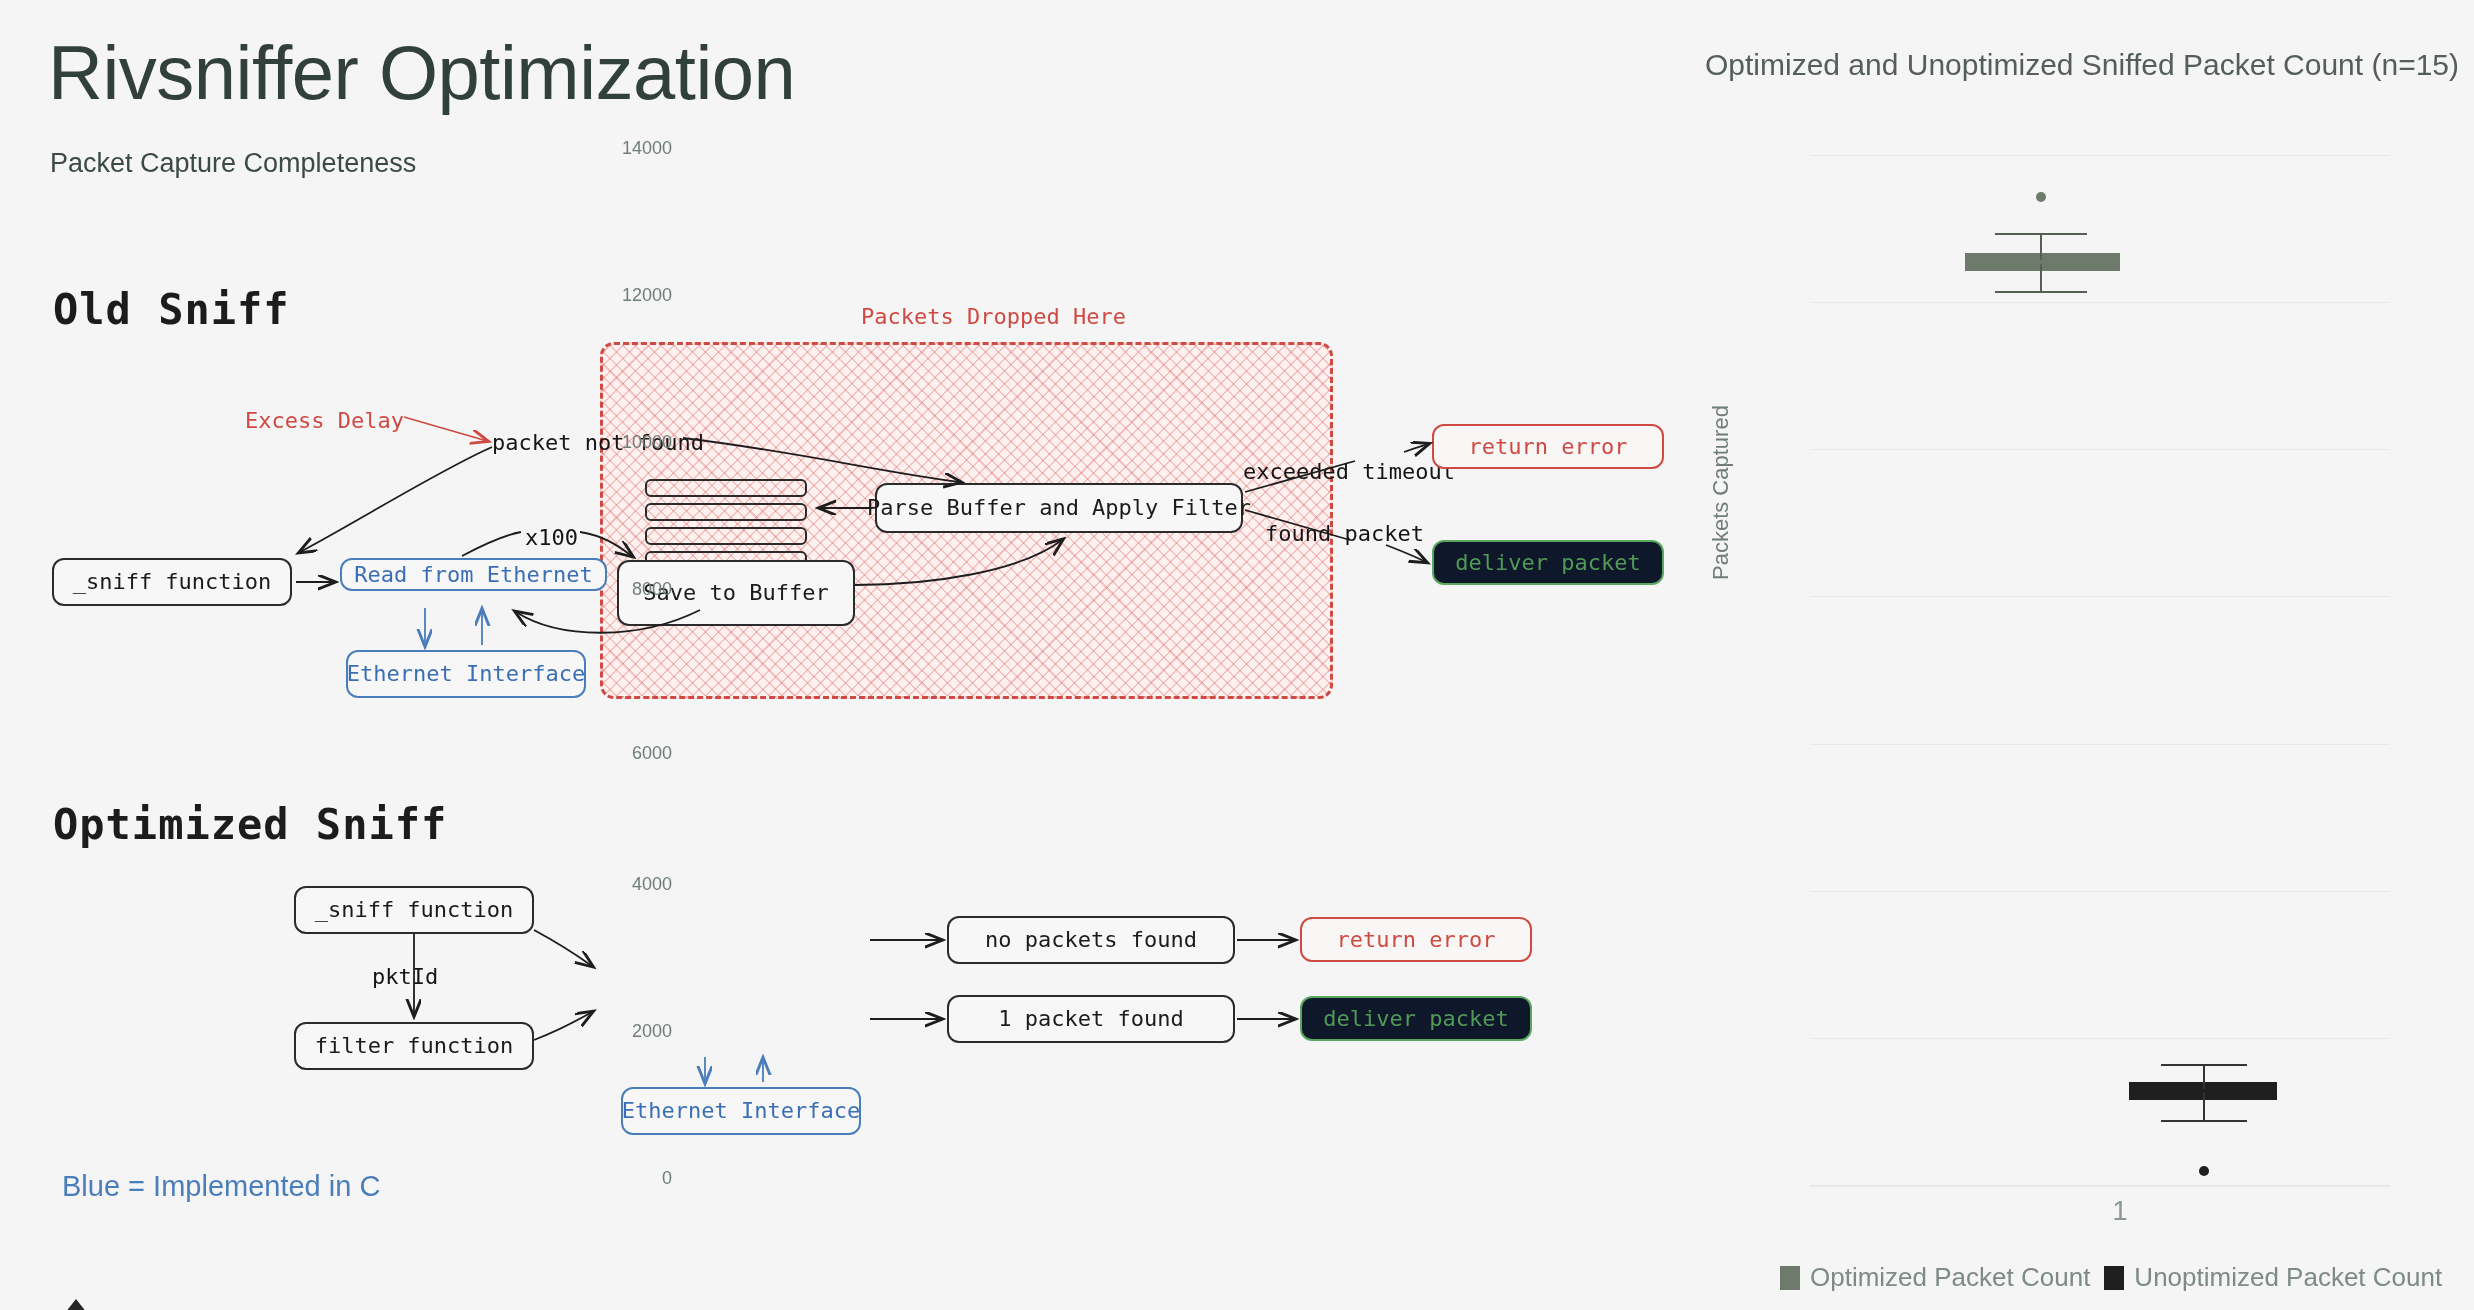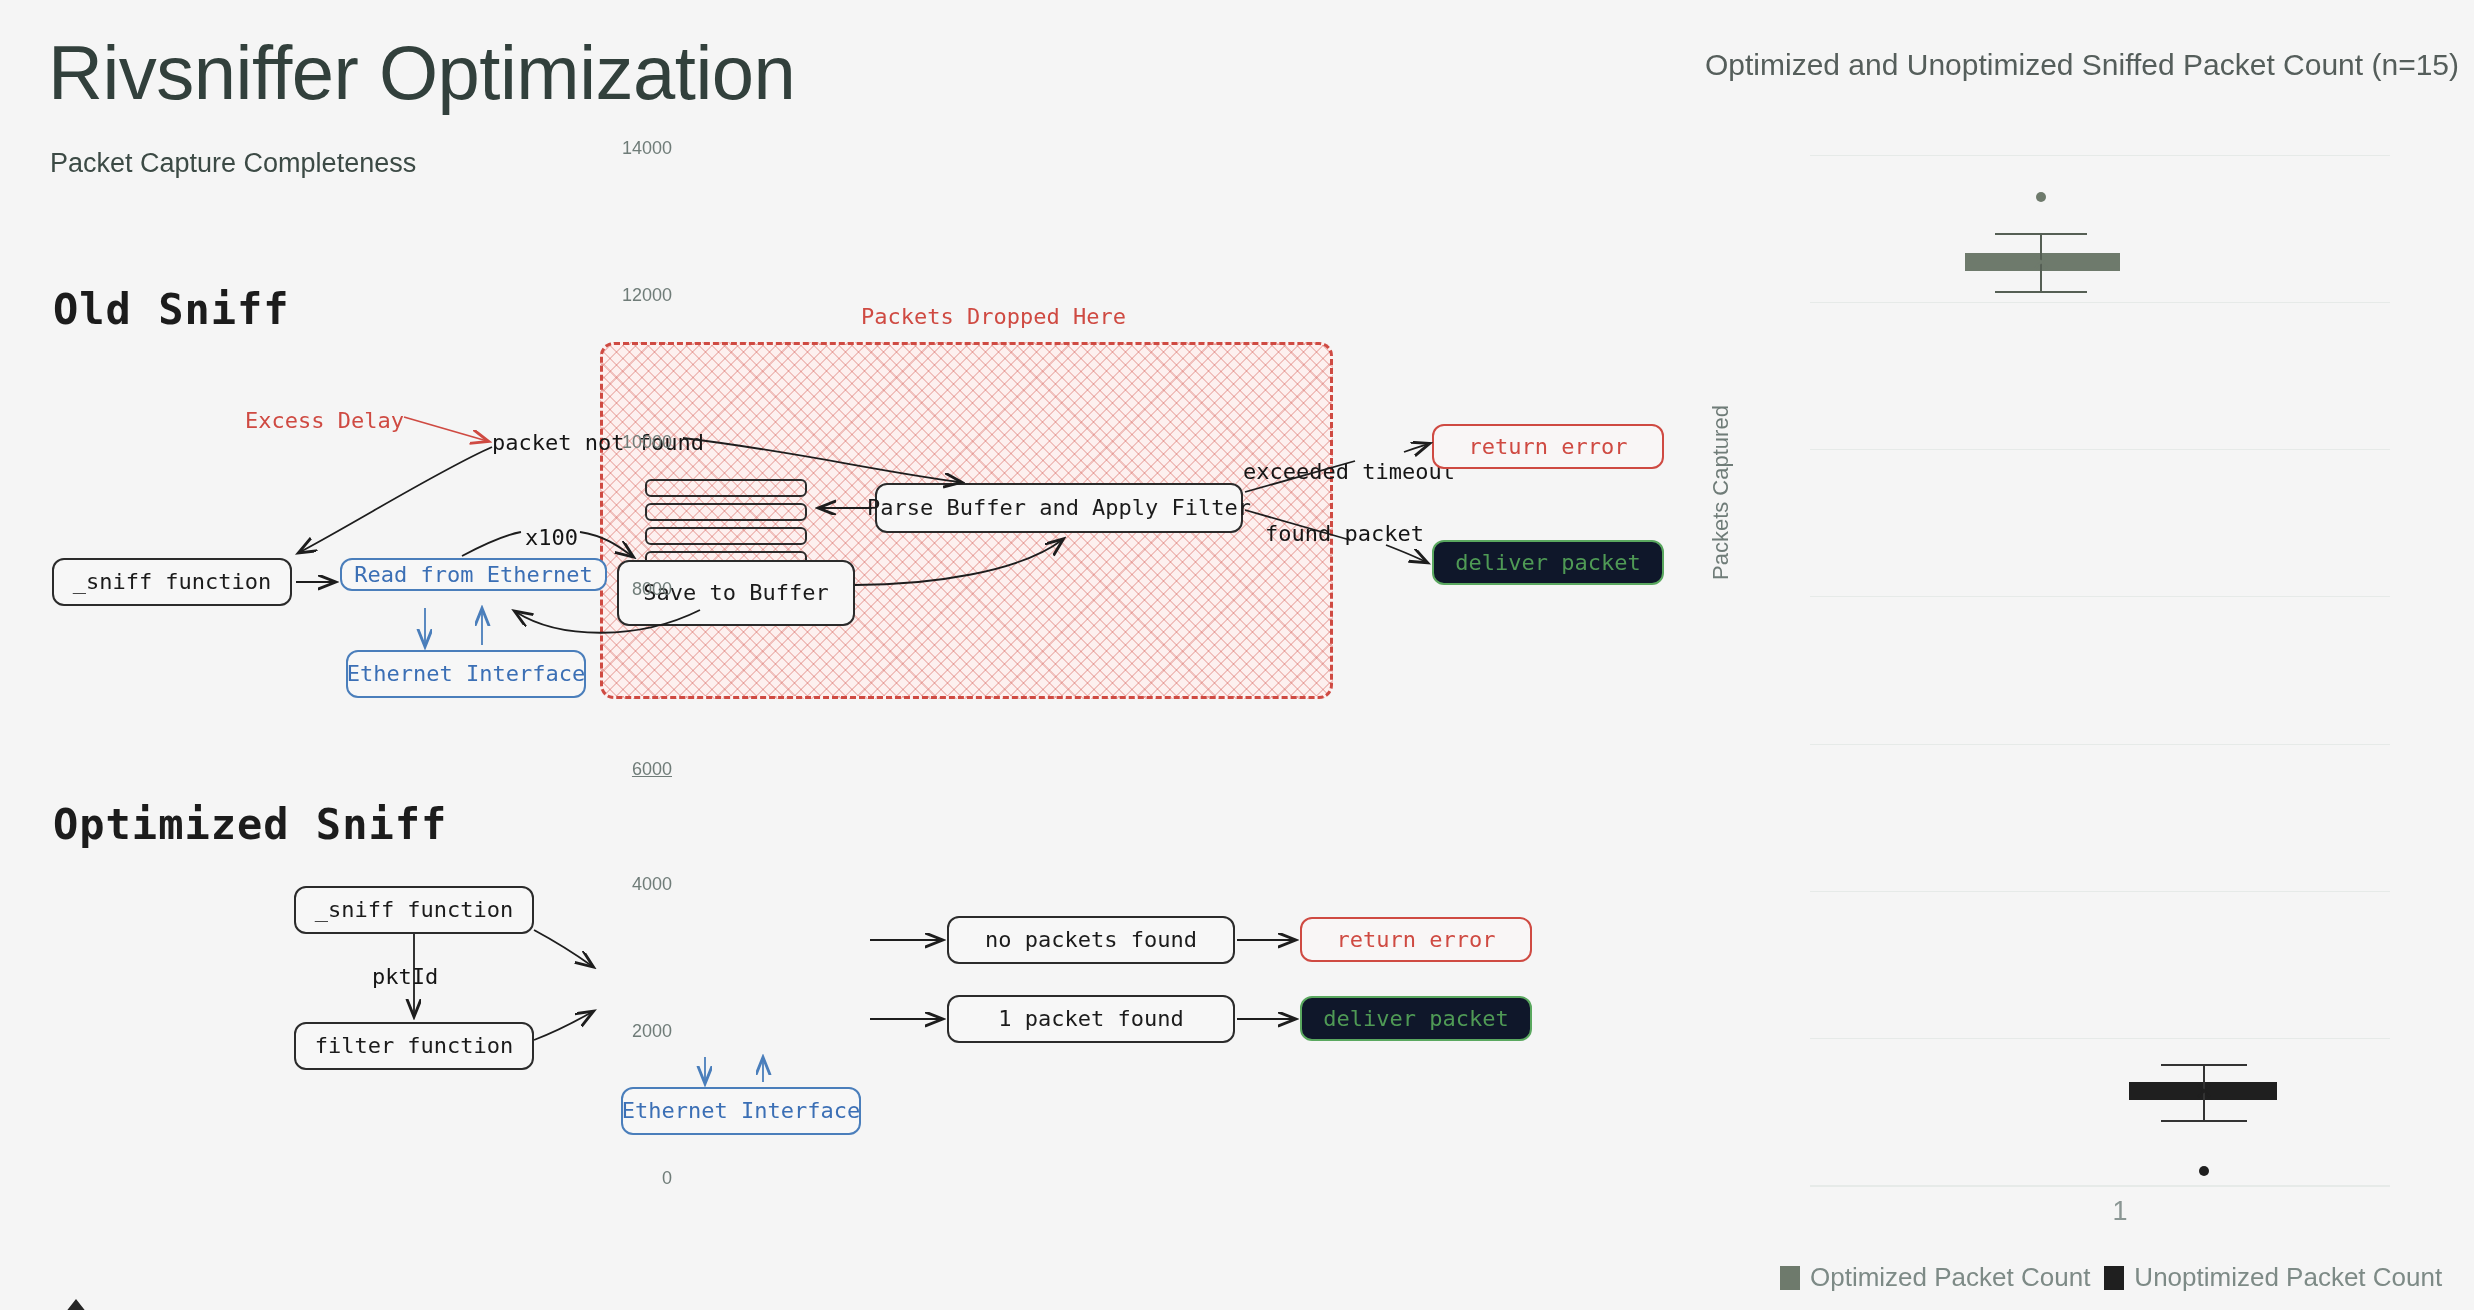--- a/index.html
+++ b/index.html
@@ -176,20 +176,21 @@
   <div class="node mono blue" style="left:621px;top:1087px;width:240px;height:48px;">Ethernet Interface</div>
 
   <div class="node mono" style="left:947px;top:916px;width:288px;height:48px;">no packets found</div>
 
   <div class="node mono" style="left:947px;top:995px;width:288px;height:48px;">1 packet found</div>
 
   <div class="node mono red" style="left:1300px;top:917px;width:232px;height:45px;">return error</div>
 
   <div class="node mono green" style="left:1300px;top:996px;width:232px;height:45px;">deliver packet</div>
 
+  <div id="legend-blue">Blue = Implemented in C</div>
 
   <div id="corner-logo">
     <svg width="56" height="46" viewBox="0 0 56 46">
       <path d="M6 44 L28 16 L50 44 L41 44 L28 27 L15 44 Z" fill="#262626"></path>
       <path d="M28 24 L28 44" stroke="#262626" stroke-width="3" fill="none"></path>
     </svg>
   </div>
 
   <svg class="wires">
     <defs>
@@ -260,21 +261,21 @@
   <div class="gridline" style="left:1810px;top:596px;"></div>
   <div class="gridline" style="left:1810px;top:744px;"></div>
   <div class="gridline" style="left:1810px;top:891px;"></div>
   <div class="gridline" style="left:1810px;top:1038px;"></div>
   <div id="axis-bottom"></div>
 
   <div class="ytick" style="top:155px;">14000</div>
   <div class="ytick" style="top:302px;">12000</div>
   <div class="ytick" style="top:449px;">10000</div>
   <div class="ytick" style="top:596px;">8000</div>
-  <div class="ytick" style="top:776px;text-decoration:underline;">6000</div>
+  <div class="ytick" style="top:760px;">6000</div>
   <div class="ytick" style="top:891px;">4000</div>
   <div class="ytick" style="top:1038px;">2000</div>
   <div class="ytick" style="top:1185px;">0</div>
 
   <div id="ylabel">Packets Captured</div>
   <div id="xtick">1</div>
 
   <div class="bp" id="bp-optimized">
     <div class="box" style="left:1965px;top:253px;width:155px;height:18px;background:#6e7a6c;"></div>
     <div class="whisk-v" style="left:2040px;top:233px;height:58px;background:#555f54;"></div>

